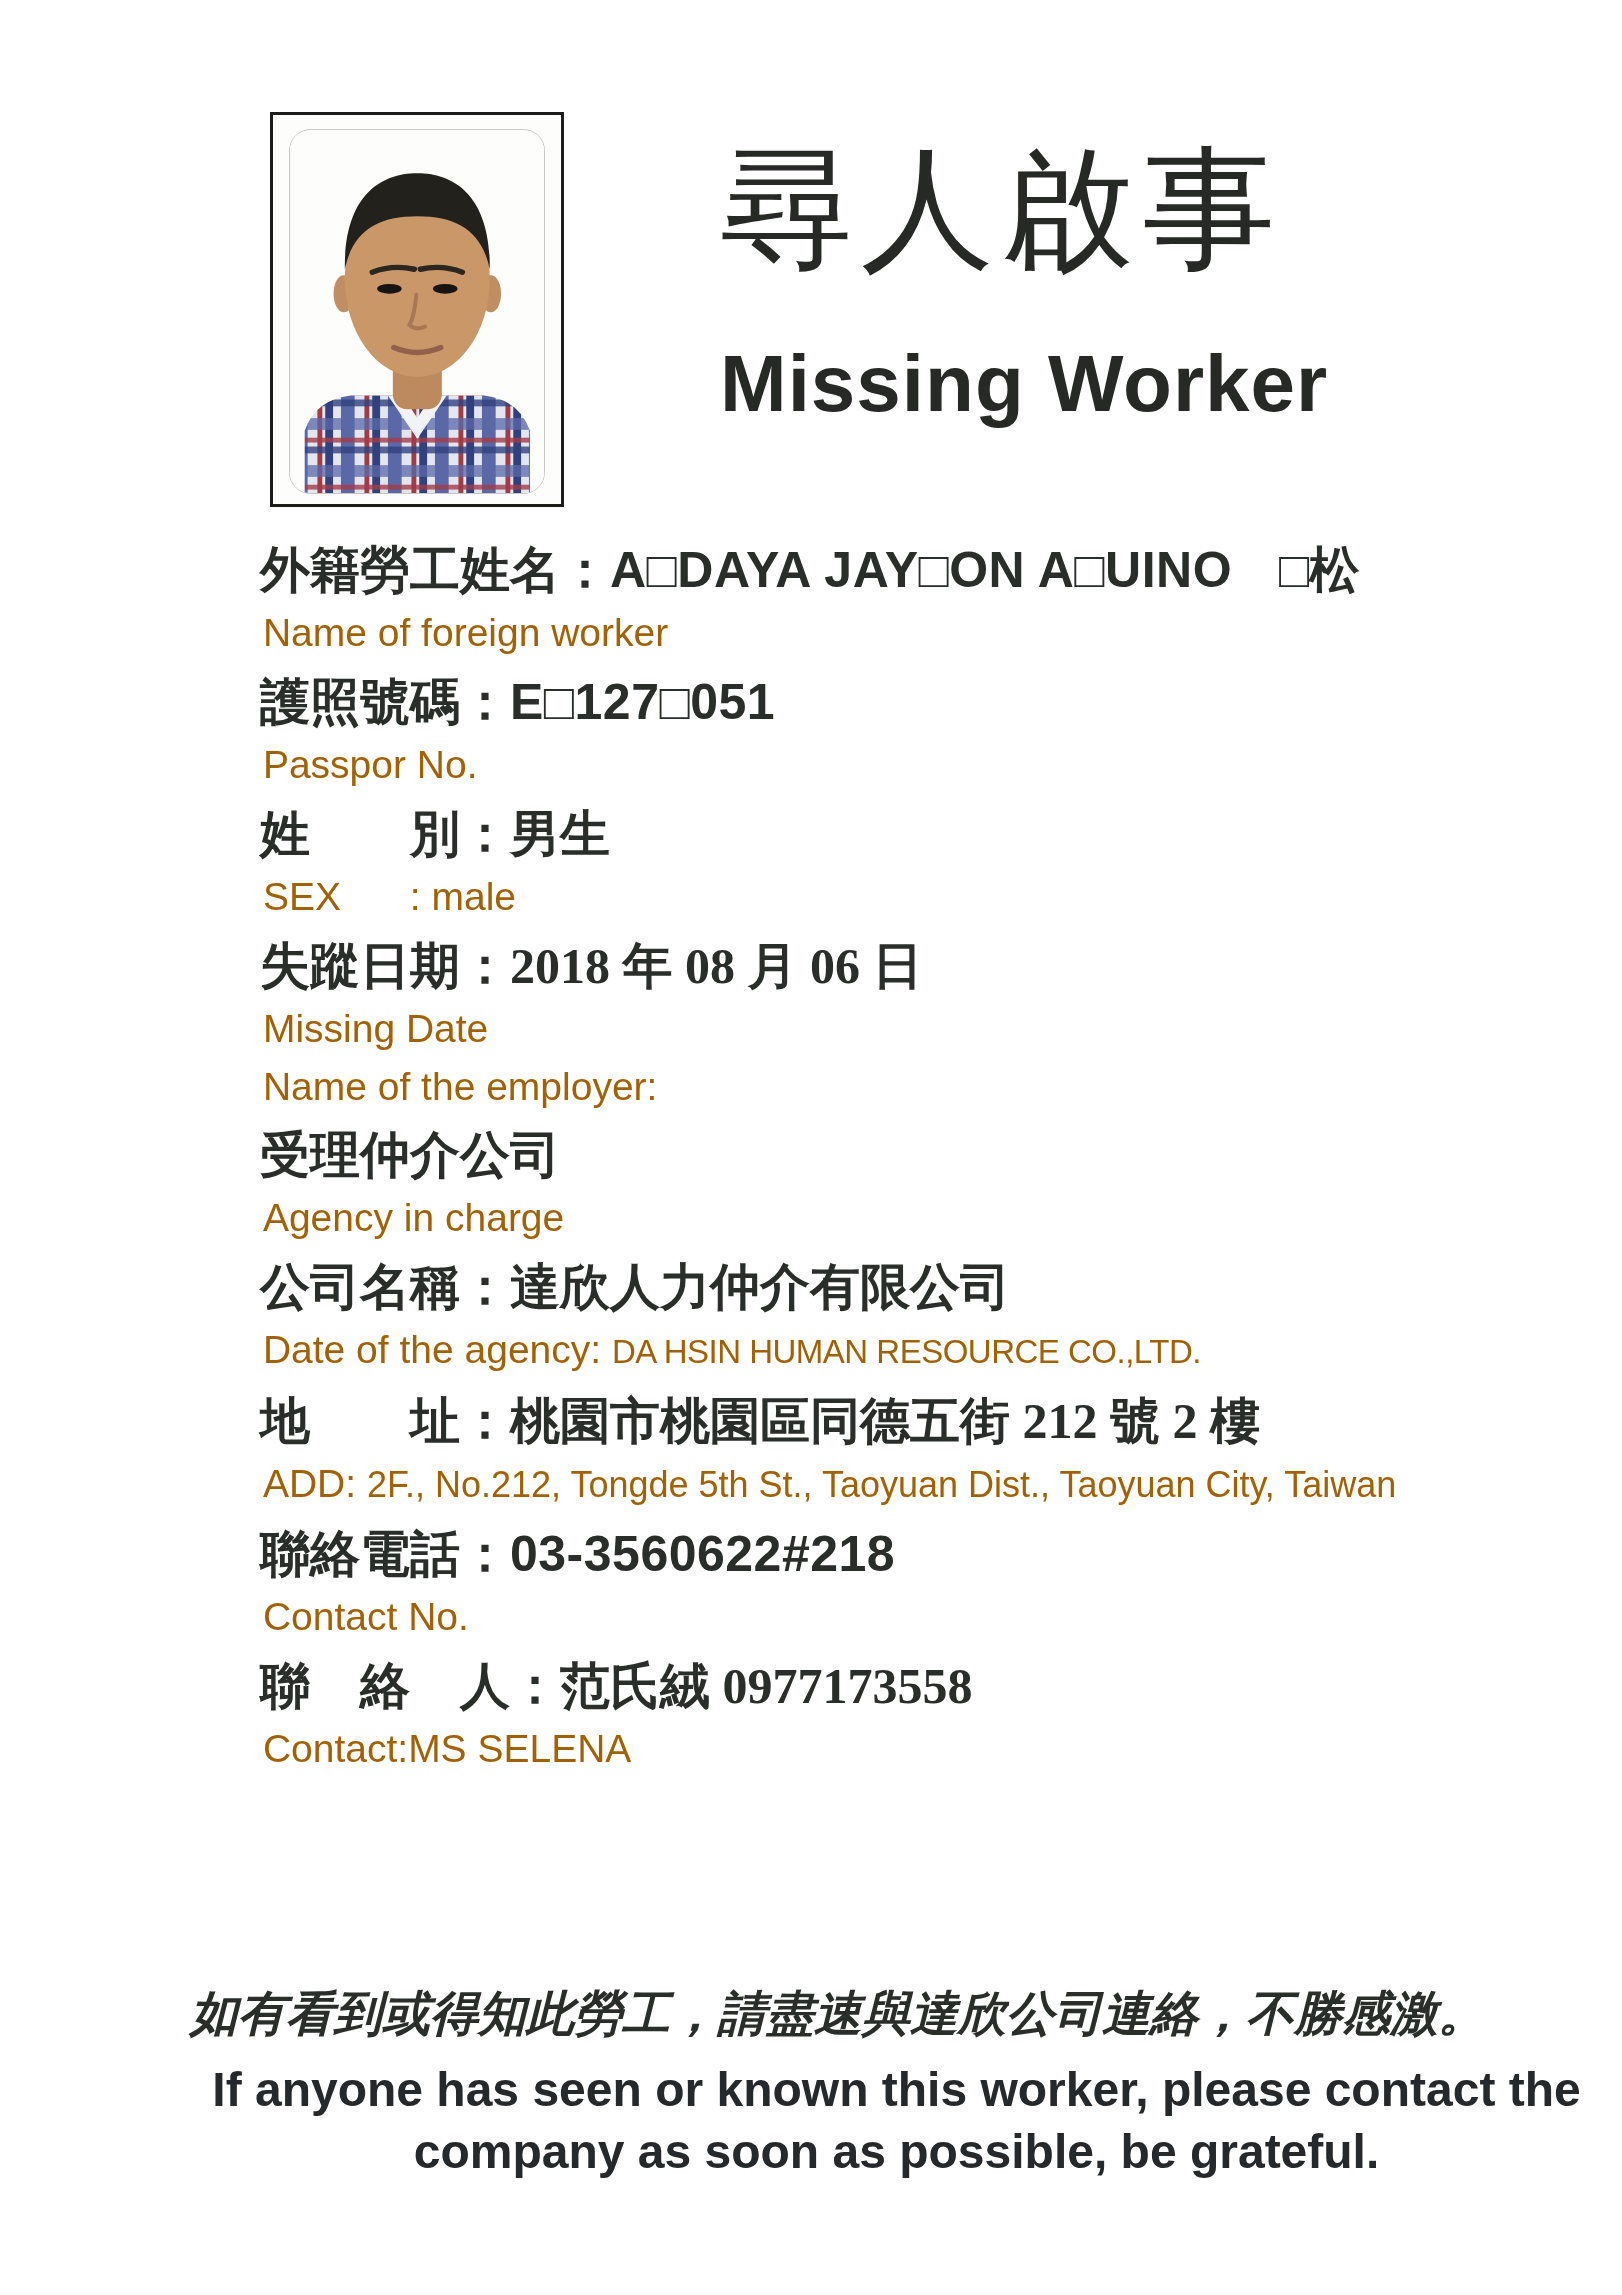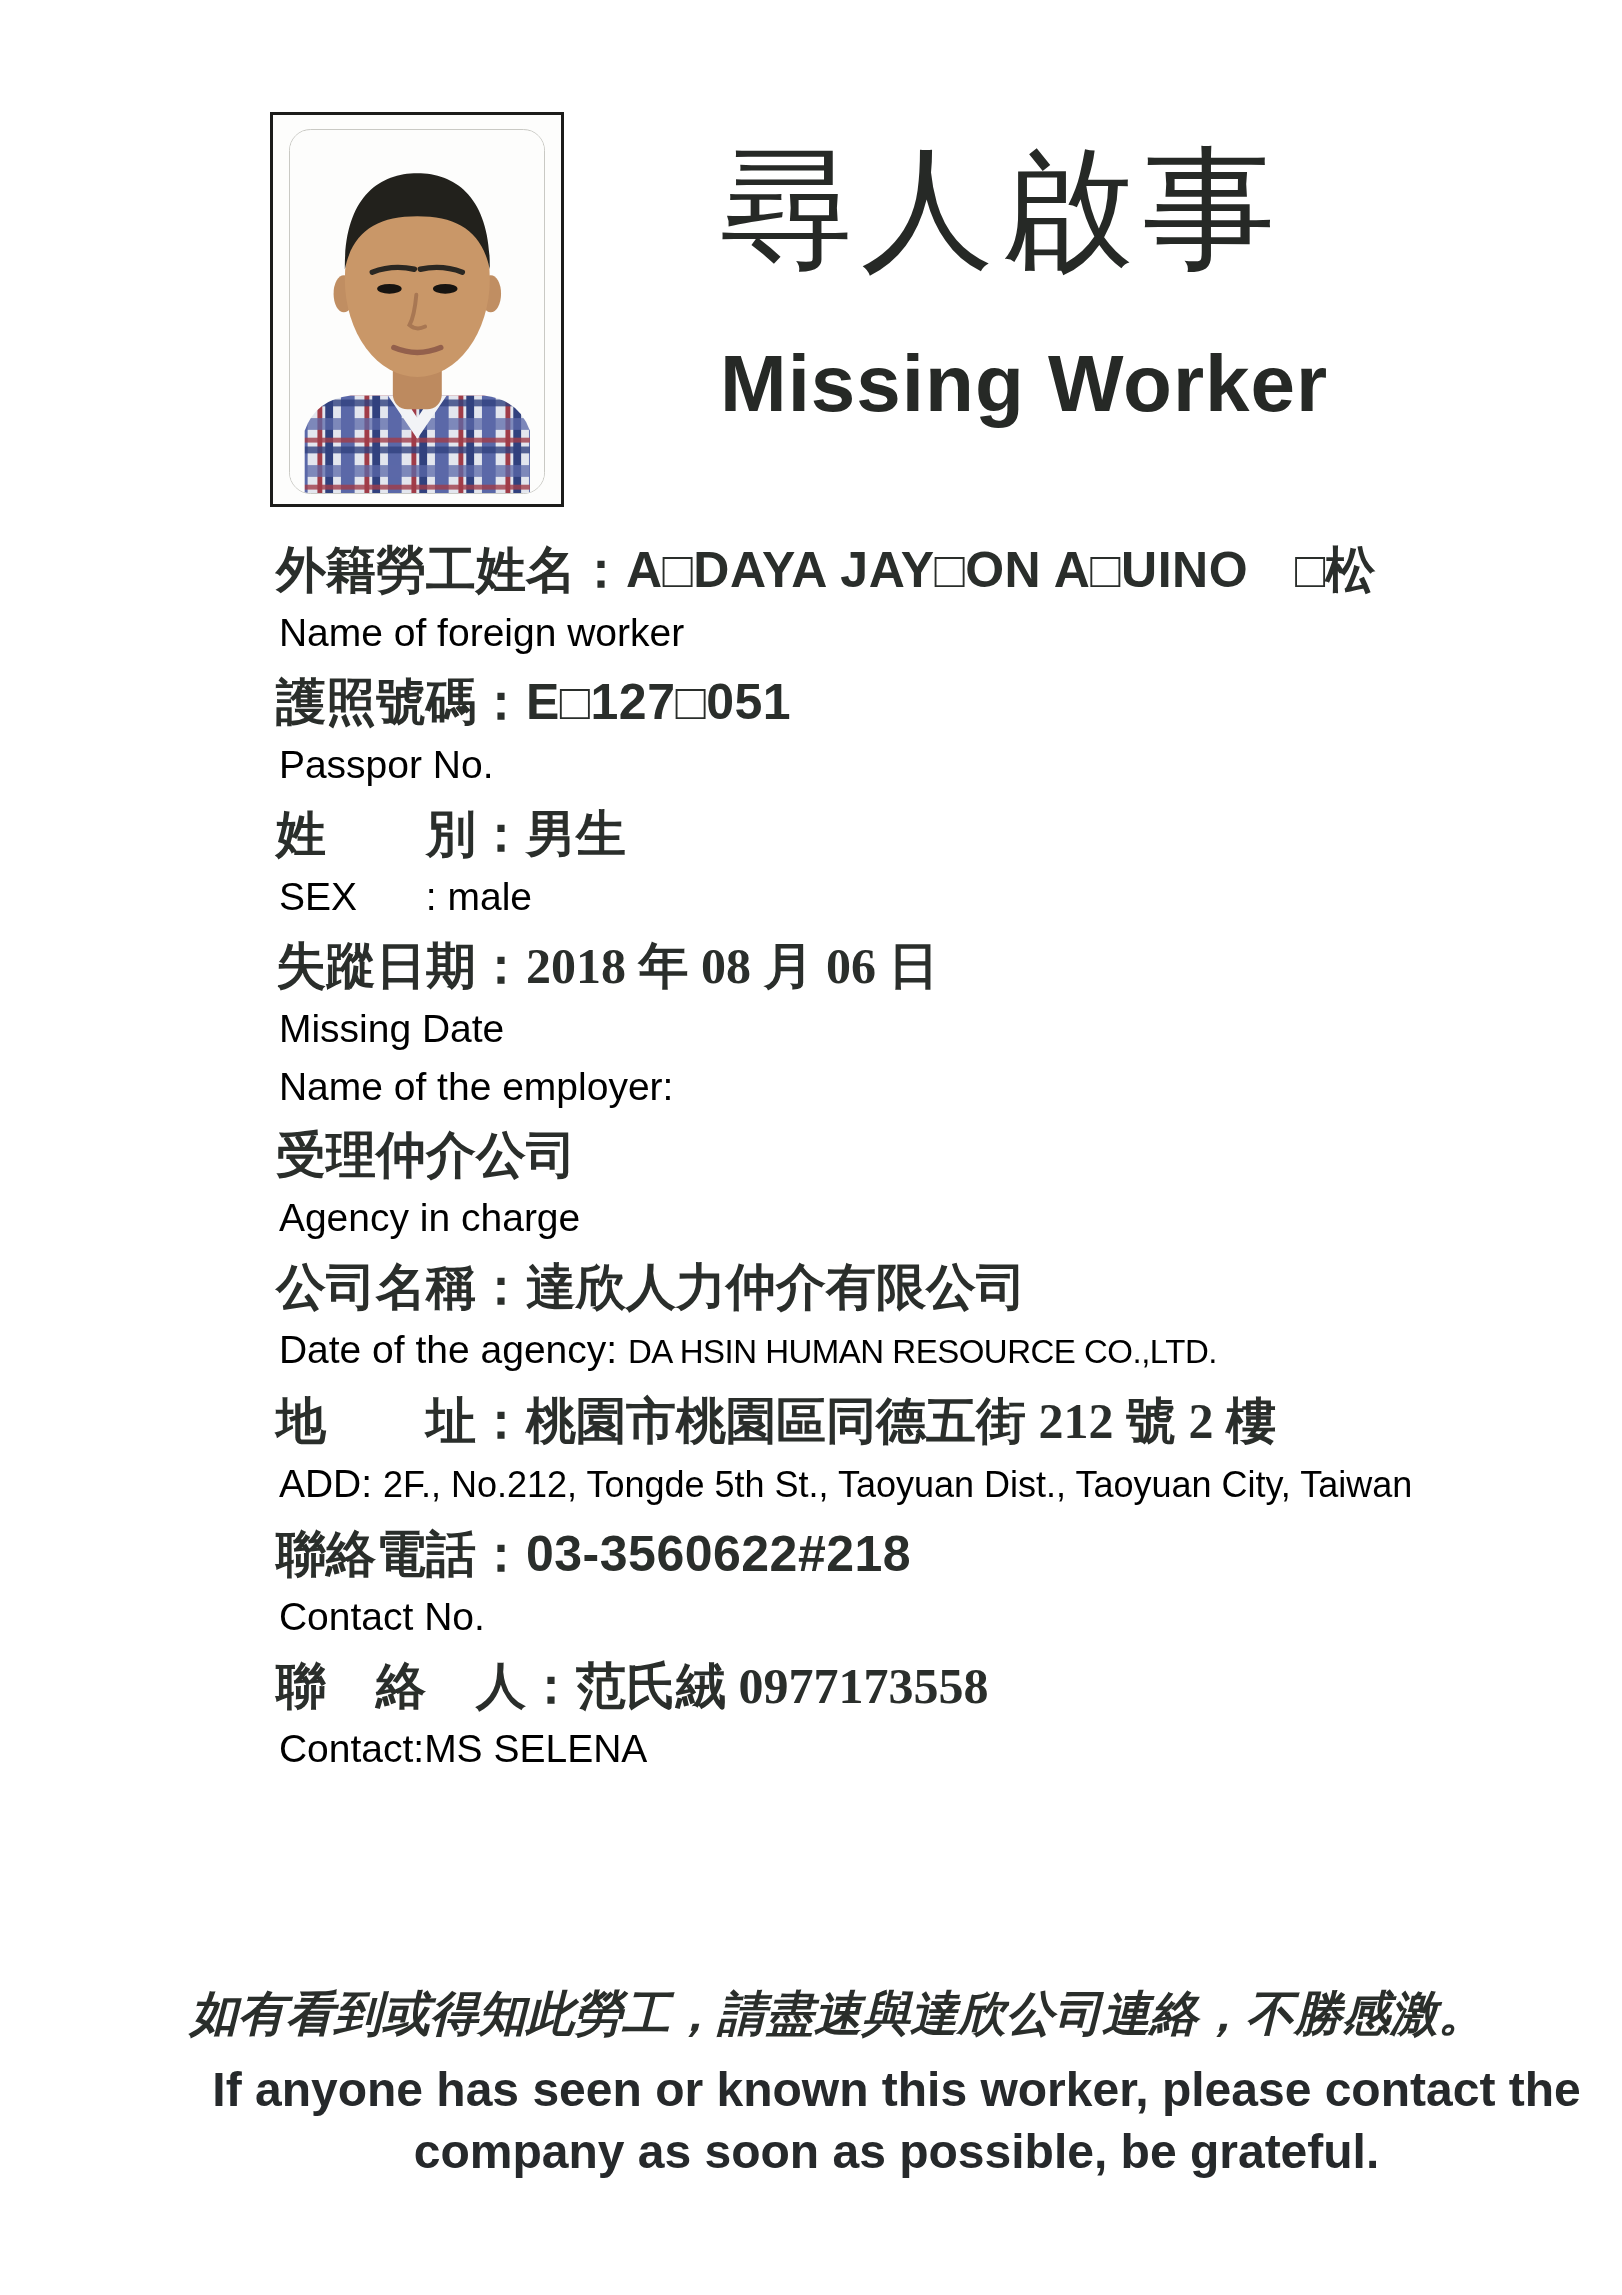--- a/index.html
+++ b/index.html
@@ -36,33 +36,33 @@
   .title-zh{
     font-size:133px;font-weight:400;letter-spacing:7.8px;
     line-height:1;color:#262926;white-space:nowrap;
   }
   .title-en{
     font-size:80px;font-weight:700;letter-spacing:1px;
     margin-top:62px;color:#262926;white-space:nowrap;text-align:right;
   }
 
   
-  .fields{position:absolute;left:276px;top:533px;width:1285px;}
+  .fields{position:absolute;left:260px;top:533px;width:1285px;}
   .field{margin-bottom:6.9px;}
   .zh-line{
     font-size:50px;font-weight:700;line-height:74px;
     white-space:nowrap;color:#2a2e2b;
   }
   .zh-value{font-weight:700;}
   .zh-value.v-sans{letter-spacing:0.5px;}
   .zh-value.v-serif{font-family:"Liberation Serif",serif;}
   .zh-extra{margin-left:47px;font-weight:700;}
   .en-line{
     font-size:39px;font-weight:400;line-height:51px;
-    white-space:nowrap;color:#000000;padding-left:2.9px;
+    white-space:nowrap;color:#a16207;padding-left:2.9px;
   }
   .en-value{}
   .en-value.en-narrow{font-size:33px;letter-spacing:-0.5px;}
   .en-value.en-addr{font-size:36px;}
   .en-value.en-gap{margin-left:58px;text-align:right;}
 
   
   .footer{position:absolute;left:190px;top:1981px;width:1413px;}
   .footer-zh{
     font-size:48px;font-weight:700;line-height:65px;

